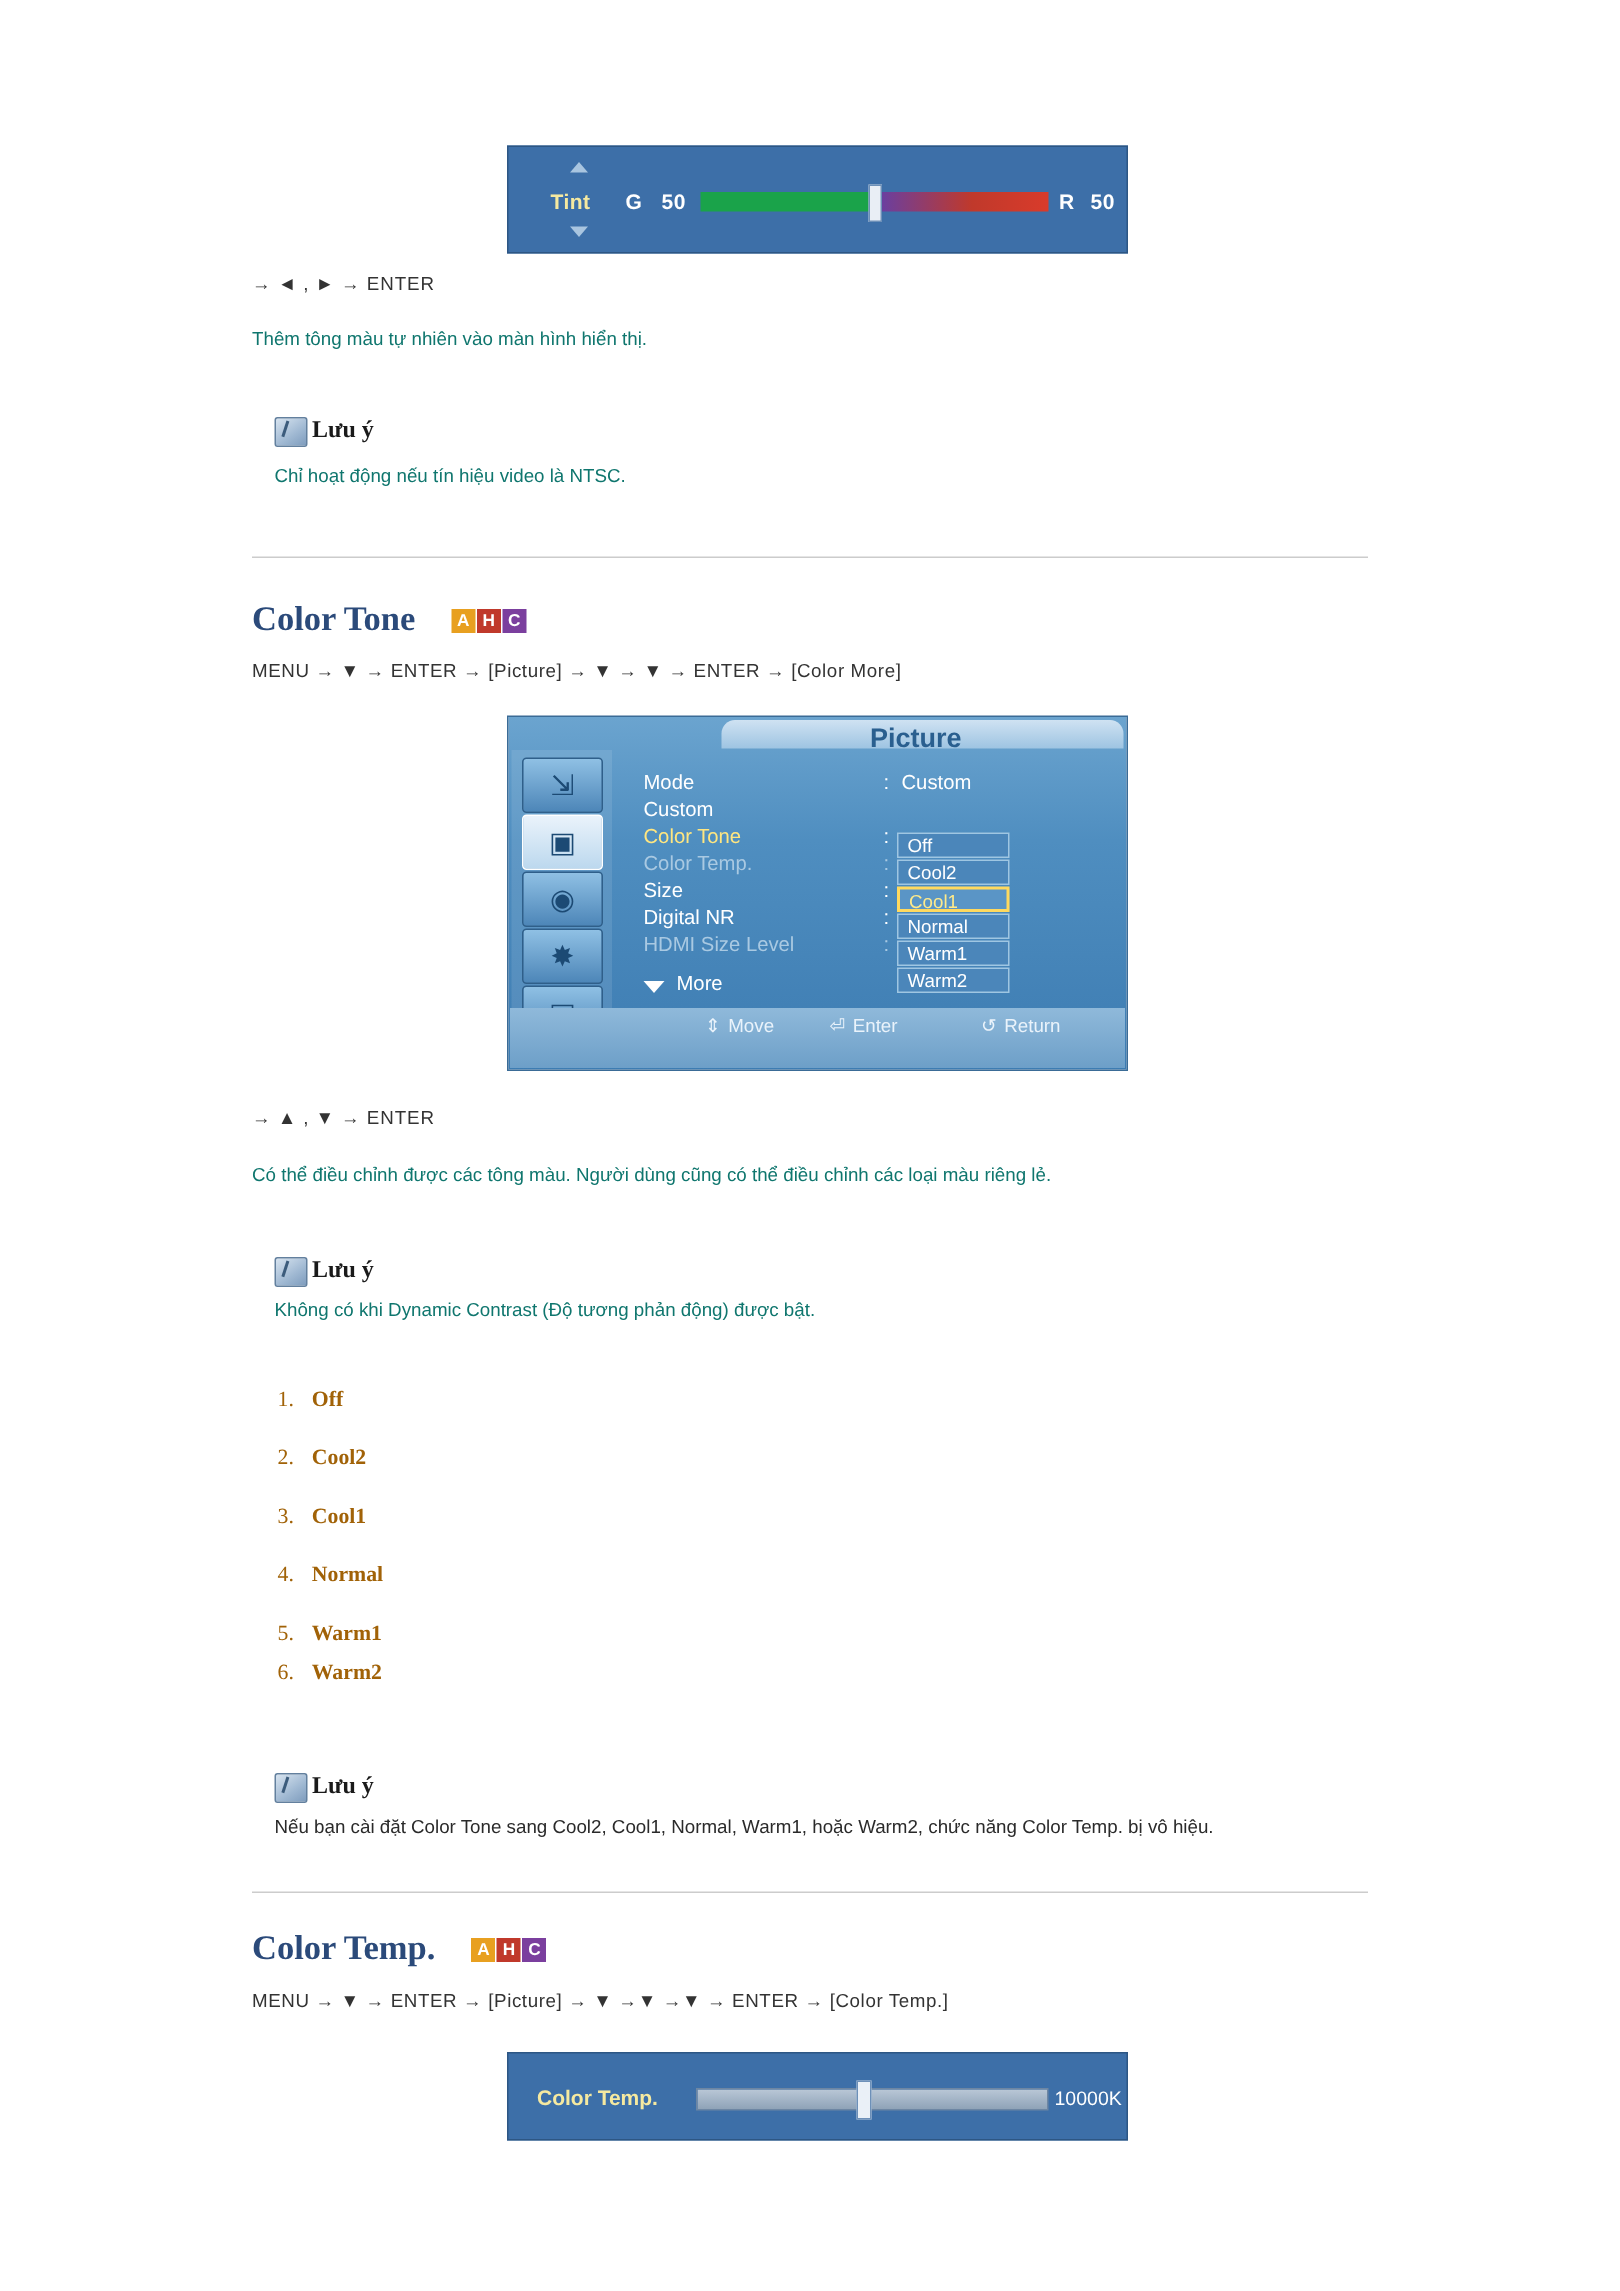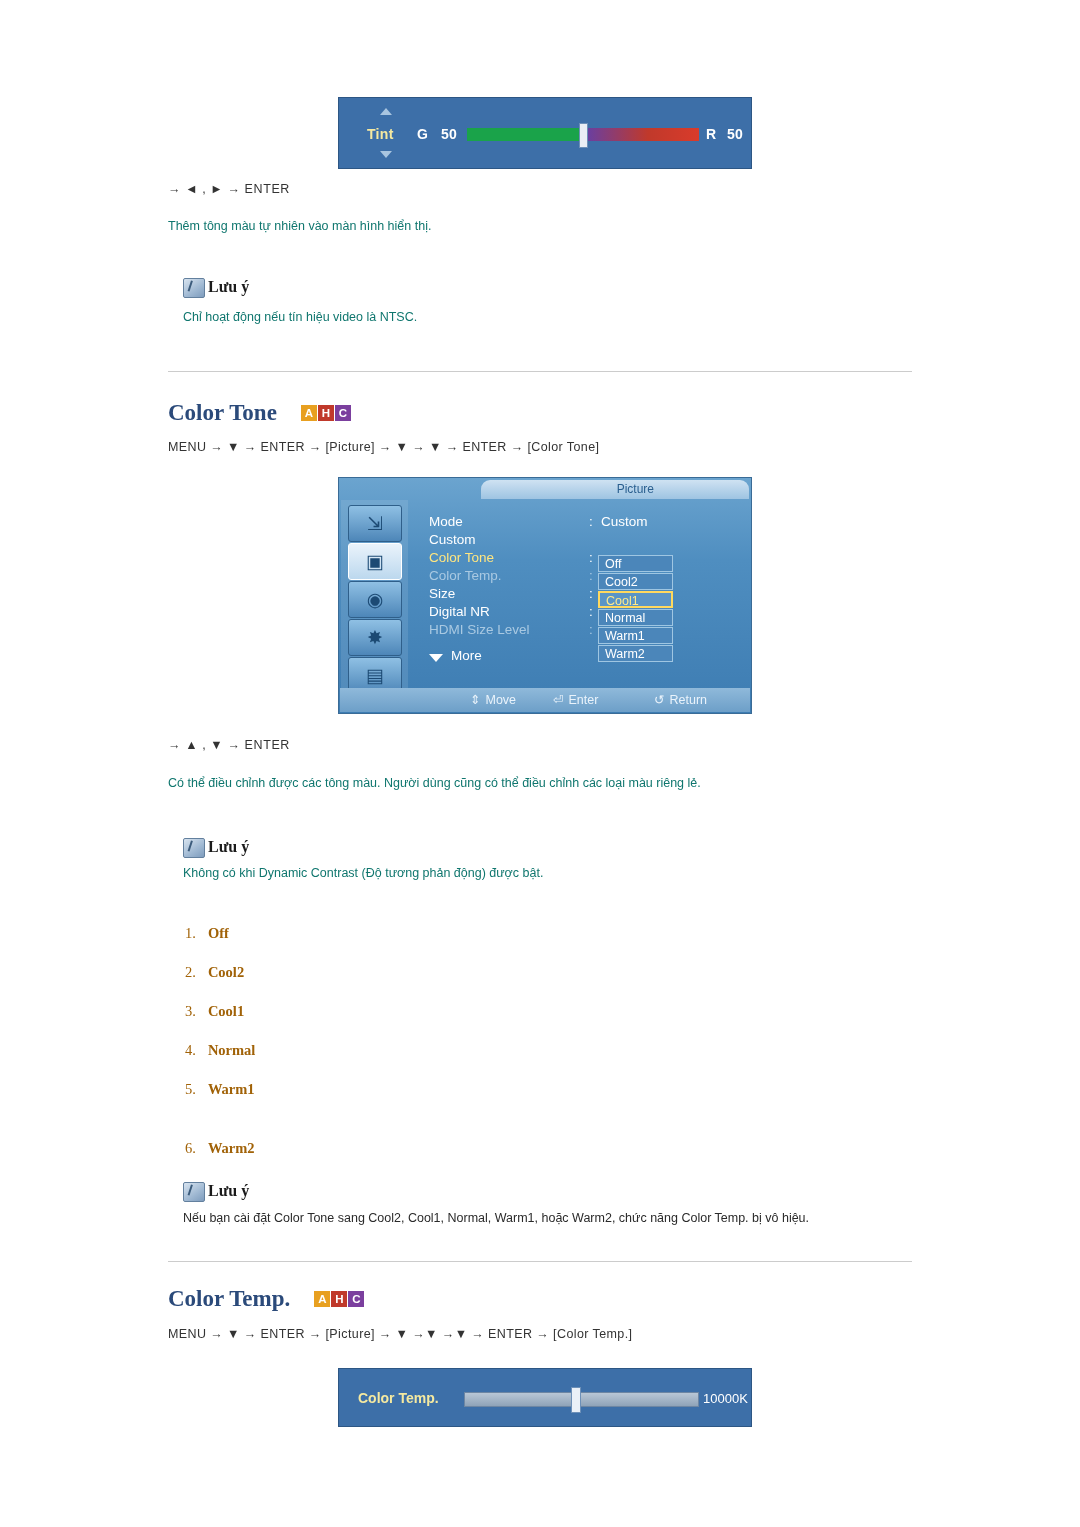--- a/index.html
+++ b/index.html
@@ -171,23 +171,23 @@
   }
   .osd-picture .titlebar {
     position: absolute;
     left: 142px; top: 2px;
     width: 268px; height: 19px;
     background: linear-gradient(to bottom, #cfe2f2, #9ec4e2);
     border-radius: 9px 9px 0 0;
   }
   .osd-picture .titlebar span {
     position: absolute;
-    right: 95px; top: 2px;
-    font-size: 12px;
-    font-weight: normal;
+    right: 108px; top: 2px;
+    font-size: 18px;
+    font-weight: bold;
     color: #2a5f8f;
   }
   .osd-picture .iconcol {
     position: absolute;
     left: 2px; top: 22px;
     width: 67px; height: 190px;
     background: rgba(255,255,255,0.10);
   }
   .osd-icon {
     position: absolute;
@@ -258,21 +258,21 @@
     margin-bottom: 1px;
   }
   .dropdown .opt.active {
     color: #ffea8a;
     background: #5a95c6;
     border: 2px solid #ffd95e;
   }
   .osd-picture .footer {
     position: absolute;
     left: 1px; right: 1px; bottom: 1px;
-    height: 24px;
+    height: 40px;
     background: linear-gradient(to bottom, #8fb9da, #6d9fc8);
     font-size: 12.5px;
     color: #eaf3fb;
     text-align: center;
   }
   .osd-picture .footer .fitem {
     position: absolute;
     top: 4px;
     white-space: nowrap;
   }
@@ -358,21 +358,21 @@
   <div class="note-icon" style="left:183px; top:278px;"></div>
   <div class="note-title" style="left:208px; top:278px;">Lưu ý</div>
   <div class="body-text" style="left:183px; top:310px;">Chỉ hoạt động nếu tín hiệu video là NTSC.</div>
 
   <hr class="rule" style="top:371px;">
 
   <h2 class="section" style="left:168px; top:397px;">
     <span>Color Tone</span><span class="badges"><span class="badge a">A</span><span class="badge h">H</span><span class="badge c">C</span></span>
   </h2>
 
-  <div class="menupath" style="left:168px; top:440px;">MENU → ▼ → ENTER → [Picture] → ▼ → ▼ → ENTER → [Color Tone]</div>
+  <div class="menupath" style="left:168px; top:440px;">MENU → ▼ → ENTER → [Picture] → ▼ → ▼ → ENTER → [Color More]</div>
 
   <div class="osd-picture">
     <div class="titlebar">
       <span>Picture</span>
     </div>
 
     <div class="iconcol">
       <div class="osd-icon" style="top:5px;">
           <span class="glyph">⇲</span>
         </div>
@@ -461,21 +461,21 @@
   </div>
   <div class="numlist-item" style="left:185px; top:1003px;">
     <span class="num">3.</span><span class="txt">Cool1</span>
   </div>
   <div class="numlist-item" style="left:185px; top:1042px;">
     <span class="num">4.</span><span class="txt">Normal</span>
   </div>
   <div class="numlist-item" style="left:185px; top:1081px;">
     <span class="num">5.</span><span class="txt">Warm1</span>
   </div>
-  <div class="numlist-item" style="left:185px; top:1140px;">
+  <div class="numlist-item" style="left:185px; top:1107px;">
     <span class="num">6.</span><span class="txt">Warm2</span>
   </div>
 
   <div class="note-icon" style="left:183px; top:1182px;"></div>
   <div class="note-title" style="left:208px; top:1182px;">Lưu ý</div>
   <div class="note-body" style="left:183px; top:1211px;">Nếu bạn cài đặt Color Tone sang Cool2, Cool1, Normal, Warm1, hoặc Warm2, chức năng Color Temp. bị vô hiệu.</div>
 
   <hr class="rule" style="top:1261px;">
 
   <h2 class="section" style="left:168px; top:1283px;">

